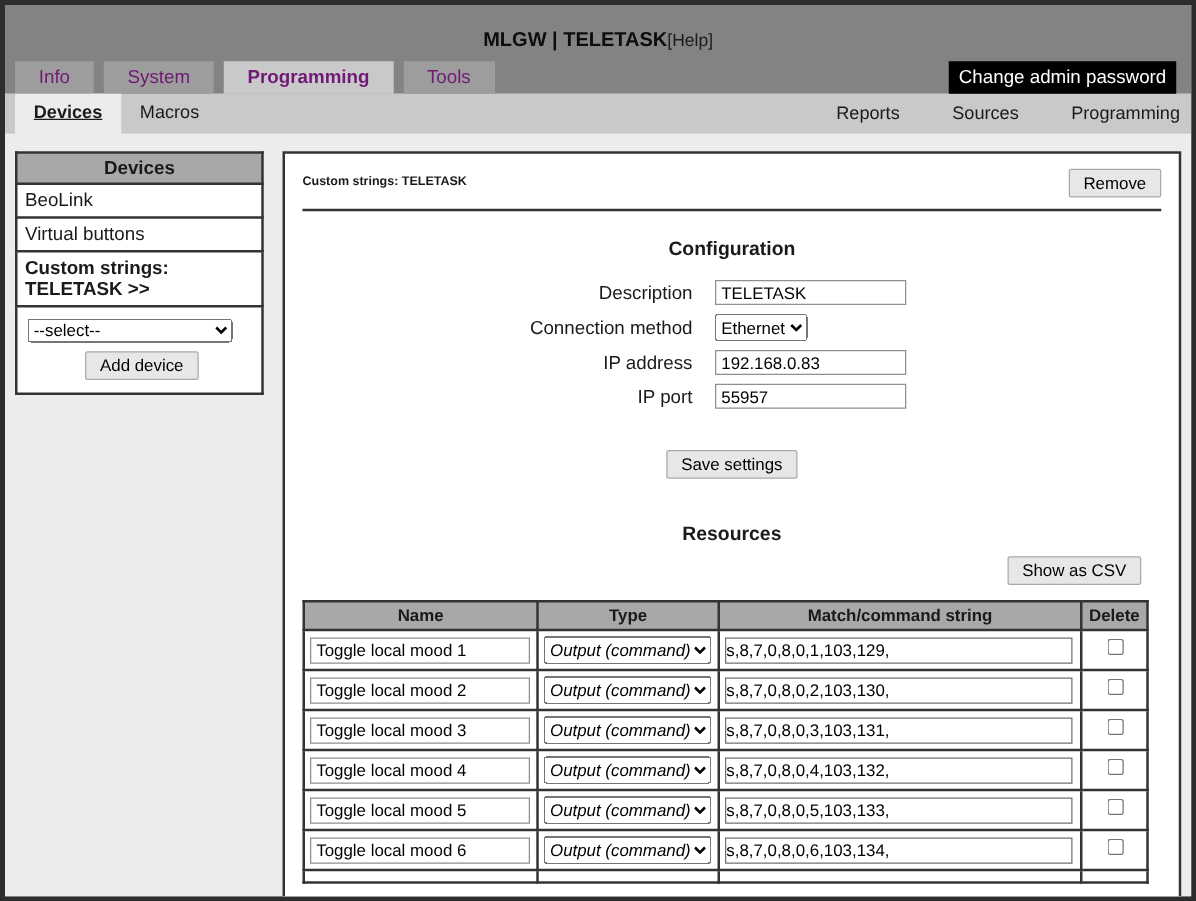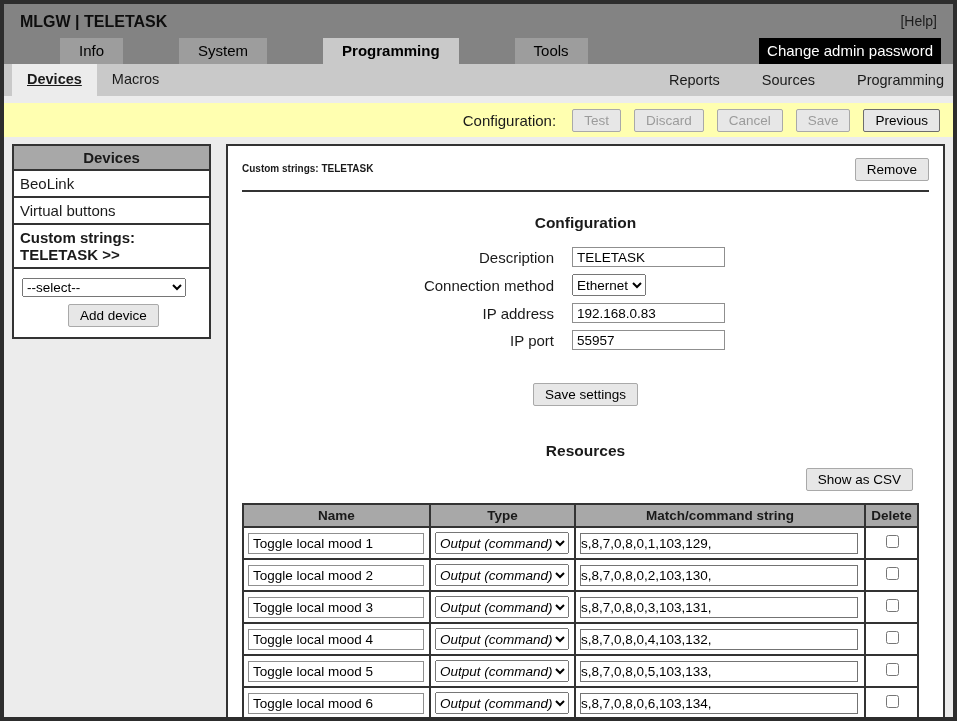--- a/index.html
+++ b/index.html
@@ -7,26 +7,26 @@
   body { font-family: "Liberation Sans", sans-serif; color: #1a1a1a; }
   .page {
     width: 957px; height: 721px;
     border: 4px solid #2d2d2d;
     background: #ececec;
     overflow: hidden;
   }
 
   
   .topbar { background: #838383; }
-  .topbar-row1 { display: flex; justify-content: space-between; align-items: flex-start; padding: 9px 16px 0 16px; }
+  .topbar-row1 { display: flex; justify-content: center; align-items: flex-start; padding: 20px 16px 0 16px; }
   .app-title { font-weight: bold; font-size: 16px; color: #0d0d0d; }
   .help-link { font-size: 14px; color: #1c1c1c; cursor: pointer; }
   .topbar-row2 { display: flex; justify-content: space-between; align-items: flex-end; padding: 7px 12px 0 8px; }
   .tabs { display: flex; gap: 8px; }
-  .tab { background: #9d9d9d; padding: 4px 19px 5px; font-size: 15px; color: #000000; cursor: pointer; white-space: nowrap; margin-left: 48px; }
+  .tab { background: #9d9d9d; padding: 4px 19px 5px; font-size: 15px; color: #701a75; cursor: pointer; white-space: nowrap; }
   .tab.active { background: #c9c9c9; font-weight: bold; }
   .change-pw { background: #000; color: #fff; font-size: 15px; padding: 4px 8px 5px; cursor: pointer; }
 
   
   .subnav { background: #c9c9c9; display: flex; justify-content: space-between; height: 32px; padding-left: 8px; }
   .subnav-left { display: flex; }
   .subtab { padding: 7px 15px; font-size: 14.5px; cursor: pointer; }
   .subtab.active { background: #ececec; font-weight: bold; text-decoration: underline; }
   .subnav-right { display: flex; align-items: center; gap: 42px; padding-right: 9px; }
   .subnav-right .subtab { padding: 0; }
@@ -116,28 +116,20 @@
     </div>
     <div class="subnav-right">
       <div class="subtab">Reports</div>
       <div class="subtab">Sources</div>
       <div class="subtab">Programming</div>
     </div>
   </div>
 
   <div class="gap-strip"></div>
 
-  <div class="config-bar">
-    <span class="config-bar-label">Configuration:</span>
-    <button class="btn" disabled="">Test</button>
-    <button class="btn" disabled="">Discard</button>
-    <button class="btn" disabled="">Cancel</button>
-    <button class="btn" disabled="">Save</button>
-    <button class="btn strong">Previous</button>
-  </div>
 
   <div class="content">
 
     <table class="sidebar">
       <tbody>
           <tr>
             <td class="side-header">Devices</td>
           </tr>
       <tr>
             <td class="side-item">BeoLink</td>

